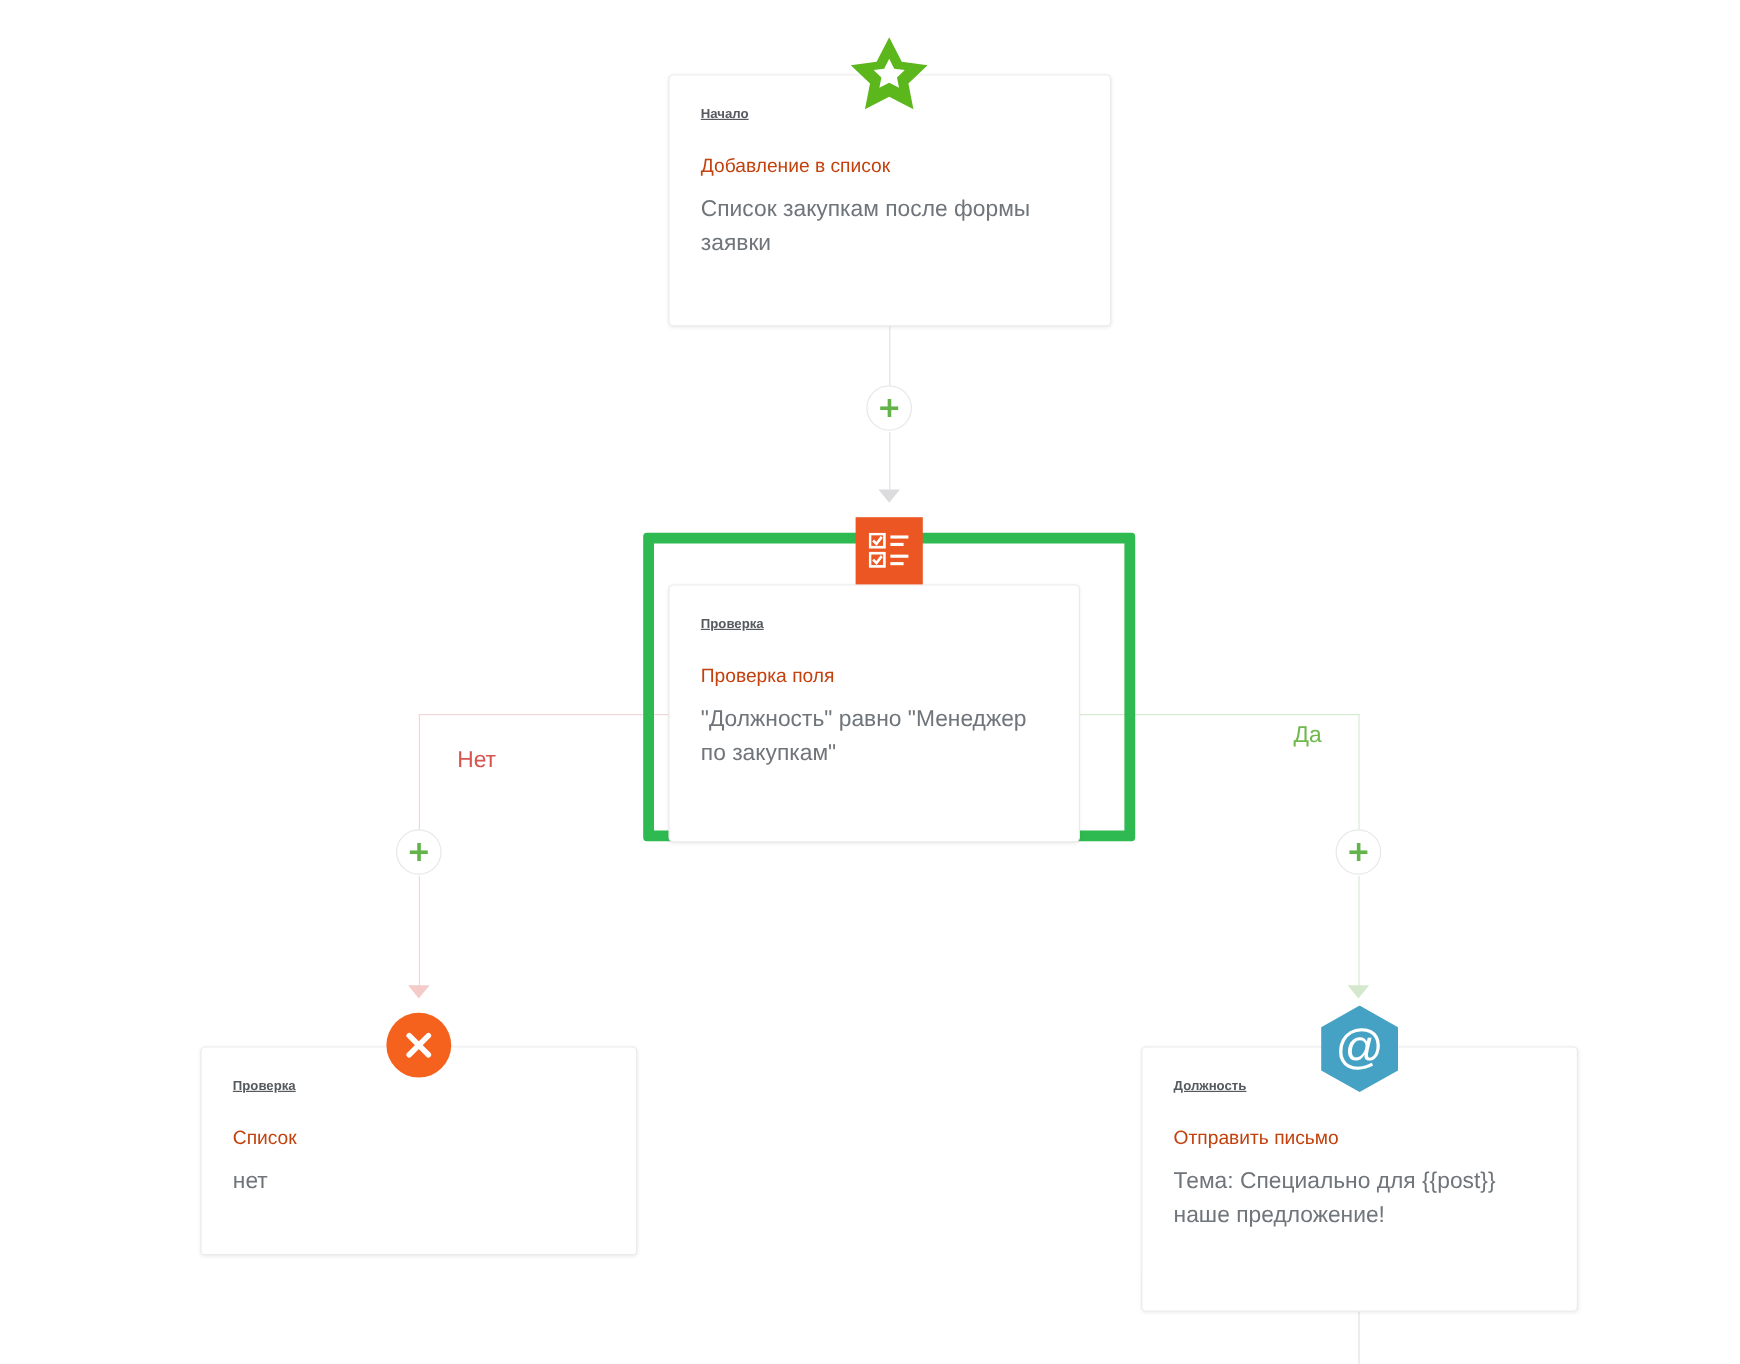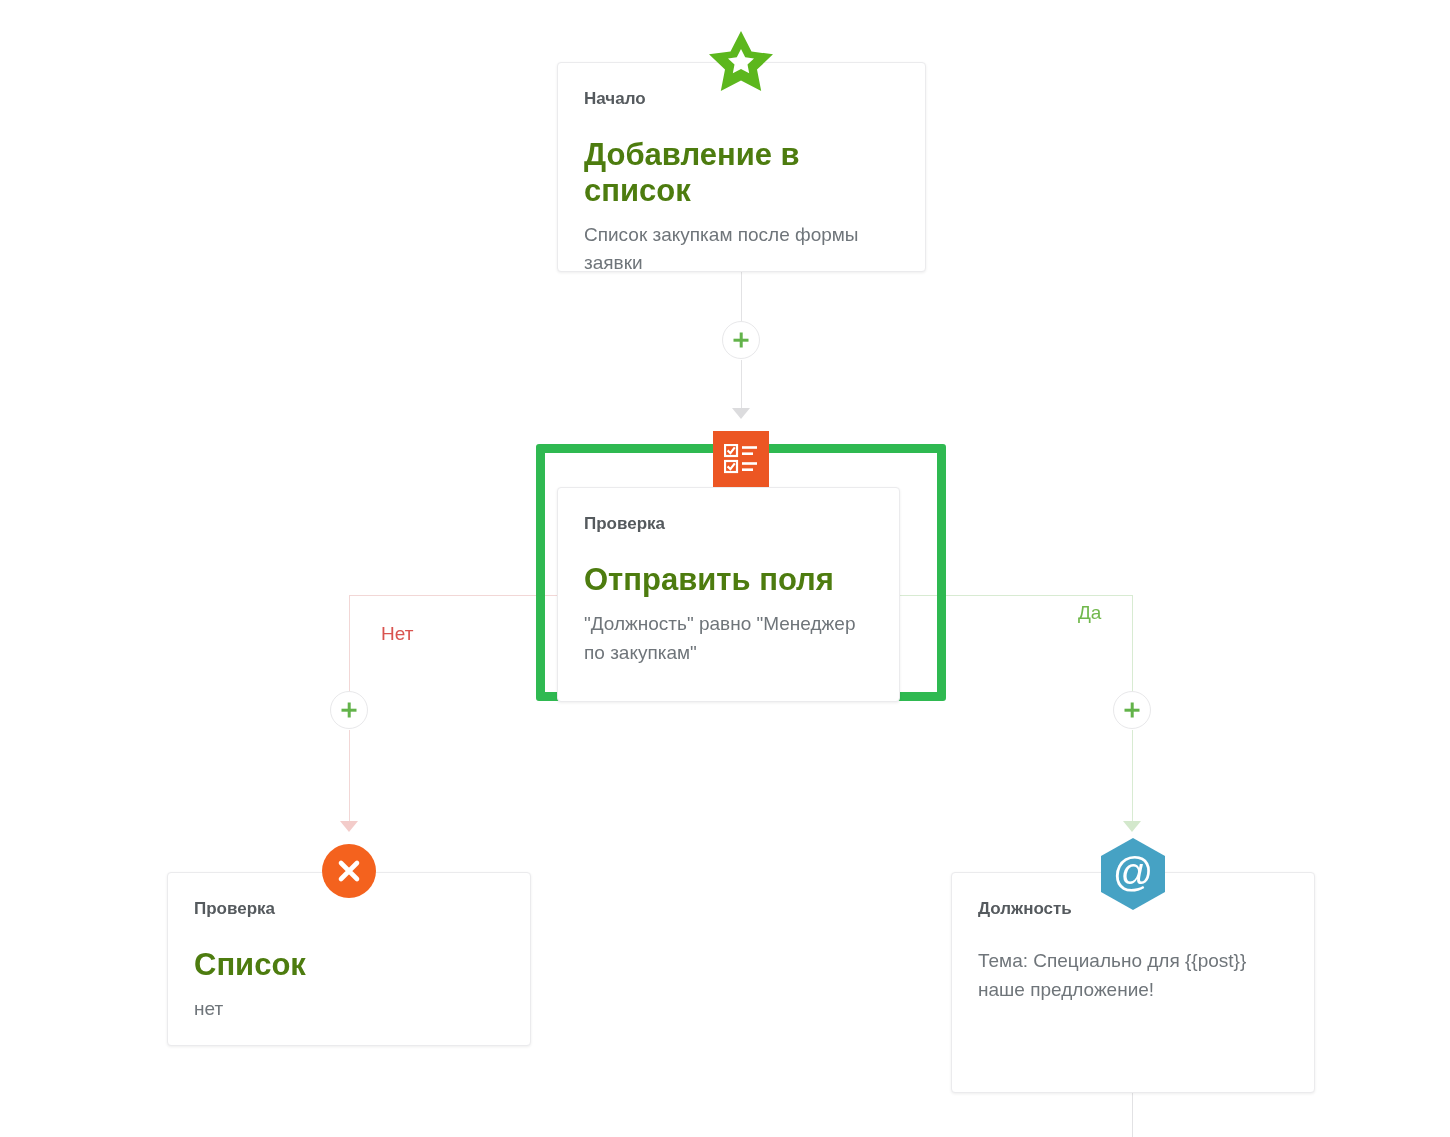--- a/index.html
+++ b/index.html
@@ -62,30 +62,31 @@
   
   .card {
     position: absolute;
     background: #ffffff;
     border: 1px solid #ebebed;
     border-radius: 4px;
     box-shadow: 0 1px 3px rgba(0,0,0,0.07);
     padding: 26px 26px 30px 26px;
   }
   .card-kind {
-    font-size: 17px;
+    font-size: 11px;
     font-weight: bold;
     color: #555a5e;
     line-height: 1.2;
     margin: 0 0 28px 0;
+    text-decoration: underline;
   }
   .card-title {
-    font-size: 31px;
-    font-weight: bold;
-    color: #4d7c0f;
+    font-size: 16px;
+    font-weight: normal;
+    color: #c2410c;
     line-height: 1.15;
     margin: 0 0 12px 0;
     cursor: pointer;
   }
   .card-desc {
     font-size: 19px;
     color: #6f757a;
     line-height: 1.5;
     margin: 0;
   }
@@ -167,21 +168,21 @@
 
   <div class="badge badge-star" style="left:708px; top:30px;">
     <svg viewBox="0 0 66 62" width="66" height="62" aria-hidden="true">
       <path d="M33 1 L43.5 21.5 L65 24.3 L49 39.6 L53.2 61 L33 50.6 L12.8 61 L17 39.6 L1 24.3 L22.5 21.5 Z" fill="#5cb71d"></path>
       <path d="M33 19 L37.2 27.2 L46 28.4 L39.5 34.6 L41.2 43.2 L33 39 L24.8 43.2 L26.5 34.6 L20 28.4 L28.8 27.2 Z" fill="#ffffff"></path>
     </svg>
   </div>
 
   <div class="card" style="left:557px; top:463px; width:343px; height:215px; z-index:7;margin-top:24px;">
     <p class="card-kind">Проверка</p>
-    <p class="card-title">Отправить поля</p>
+    <p class="card-title">Проверка поля</p>
     <p class="card-desc">"Должность" равно "Менеджер по закупкам"</p>
   </div>
 
   <div class="select-frame" style="left:536px; top:444px; width:410px; height:257px;"></div>
 
   <div class="badge badge-square" style="left:713px; top:431px;">
     <svg viewBox="0 0 34 30" width="34" height="30" aria-hidden="true">
       <rect x="1" y="1" width="12" height="11" fill="none" stroke="#ffffff" stroke-width="2.2"></rect>
       <path d="M3.6 6.4 L6.4 9.2 L10.8 3.4" fill="none" stroke="#ffffff" stroke-width="2.2"></path>
       <rect x="18" y="2.2" width="15" height="2.6" fill="#ffffff"></rect>
@@ -200,20 +201,21 @@
   </div>
 
   <div class="badge badge-circle" style="left:322px; top:844px;">
     <svg viewBox="0 0 30 30" width="30" height="30" aria-hidden="true">
       <path d="M7 7 L23 23 M23 7 L7 23" stroke="#ffffff" stroke-width="4.6" stroke-linecap="round"></path>
     </svg>
   </div>
 
   <div class="card" style="left:951px; top:872px; width:364px; height:221px;">
     <p class="card-kind">Должность</p>
+    <p class="card-title">Отправить письмо</p>
     <p class="card-desc">Тема: Специально для {{post}} наше предложение!</p>
   </div>
 
   <div class="badge badge-hex" style="left:1100px; top:838px;">
     <svg viewBox="0 0 66 72" width="66" height="72" aria-hidden="true">
       <path d="M33 0 L65 18 L65 54 L33 72 L1 54 L1 18 Z" fill="#46a2c4"></path>
       <text x="33" y="48" text-anchor="middle" font-family="Liberation Sans, sans-serif" font-size="40" fill="#ffffff">@</text>
     </svg>
   </div>
 

